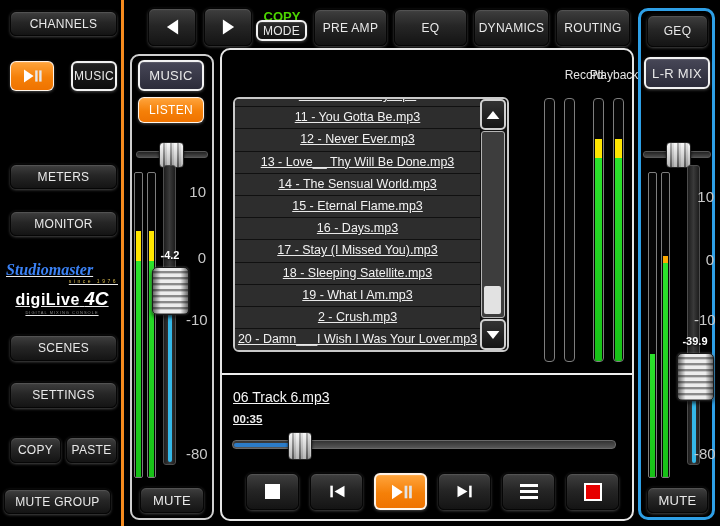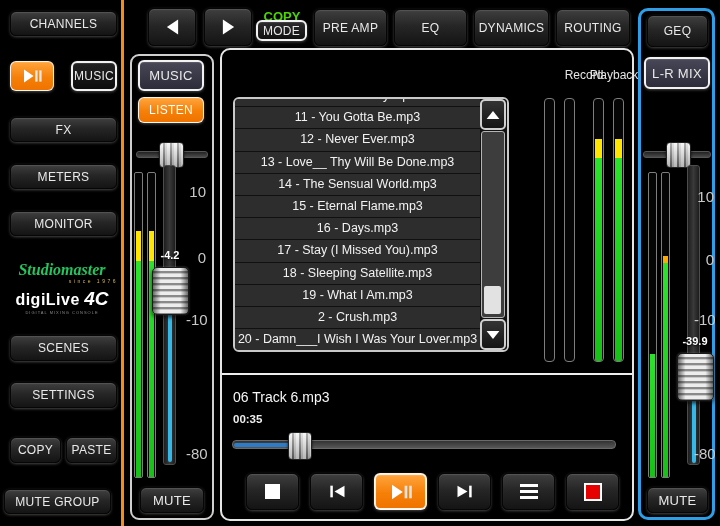--- a/index.html
+++ b/index.html
@@ -1,18 +1,18 @@
 <!DOCTYPE html>
 <html><head>
 <meta charset="utf-8">
 <style>
   html,body{margin:0;padding:0;background:#000;}
   #app{position:relative;width:720px;height:526px;background:#000;overflow:hidden;
        font-family:"Liberation Sans",sans-serif;color:#e9e9e9;}
-  .abs{position:absolute;}
+  .abs{position:absolute;text-decoration:underline;}
   .btn{position:absolute;display:flex;align-items:center;justify-content:center;
        background:linear-gradient(180deg,#3f3f3f 0%,#262626 45%,#141414 100%);
        border:1px solid #060606;border-radius:6px;color:#e9e9e9;font-size:12px;
        box-shadow:0 1px 3px rgba(255,255,255,.28), inset 0 1px 1px rgba(255,255,255,.12);
        letter-spacing:.3px;box-sizing:border-box;cursor:default;}
   .btn.outlined{border:2px solid #f2f2f2;}
   .btn.slate{background:linear-gradient(180deg,#474757 0%,#2c2c3a 100%);}
   .btn.orange{background:linear-gradient(180deg,#ffa43c 0%,#f58008 55%,#ef7300 100%);
        border:2px solid rgba(255,255,255,.9);color:#fff;}
   .strip{position:absolute;background:#000;border-radius:9px;box-sizing:border-box;}
@@ -55,26 +55,25 @@
 
     <div class="btn orange" style="left:10px;top:61px;width:44px;height:30px;border-width:1px;">
       <svg class="t-icon" width="22" height="16" viewBox="0 0 26 20">
         <path d="M3 2 L15 10 L3 18 Z" fill="#fff"></path>
           <rect x="17" y="3" width="3" height="14" fill="#e8e8e8"></rect>
           <rect x="22" y="3" width="3" height="14" fill="#e8e8e8"></rect>
       </svg>
     </div>
     <div class="btn outlined" style="left:71px;top:61px;width:46px;height:30px;background:linear-gradient(180deg,#222,#0d0d0d);">MUSIC</div>
 
-    <div class="btn" style="left:10px;top:117px;width:107px;height:25px;">FX</div>
     <div class="btn" style="left:10px;top:164px;width:107px;height:25px;">METERS</div>
     <div class="btn" style="left:10px;top:211px;width:107px;height:25px;">MONITOR</div>
 
     <div class="abs" style="left:6px;top:260px;width:112px;">
-      <div style="font-family:'Liberation Serif',serif;font-style:italic;font-weight:bold;color:#22c55e;font-size:16px;line-height:20px;text-align:center;">Studiomaster</div>
+      <div style="font-family:'Liberation Serif',serif;font-style:italic;font-weight:bold;color:#3b82f6;font-size:16px;line-height:20px;">Studiomaster</div>
       <div style="font-size:5px;color:#d9b94c;letter-spacing:2.5px;text-align:right;margin-top:-2px;">since 1976</div>
     </div>
     <div class="abs" style="left:6px;top:288px;width:112px;text-align:center;">
       <span style="font-size:16px;font-weight:bold;color:#fff;letter-spacing:.5px;">digiLive</span>
       <span style="font-size:19px;font-weight:bold;color:#fff;font-style:italic;">4C</span>
       <div style="font-size:4px;color:#8a8a8a;letter-spacing:1px;">DIGITAL MIXING CONSOLE</div>
     </div>
 
     <div class="btn" style="left:10px;top:335px;width:107px;height:26px;">SCENES</div>
     <div class="btn" style="left:10px;top:382px;width:107px;height:26px;">SETTINGS</div>

